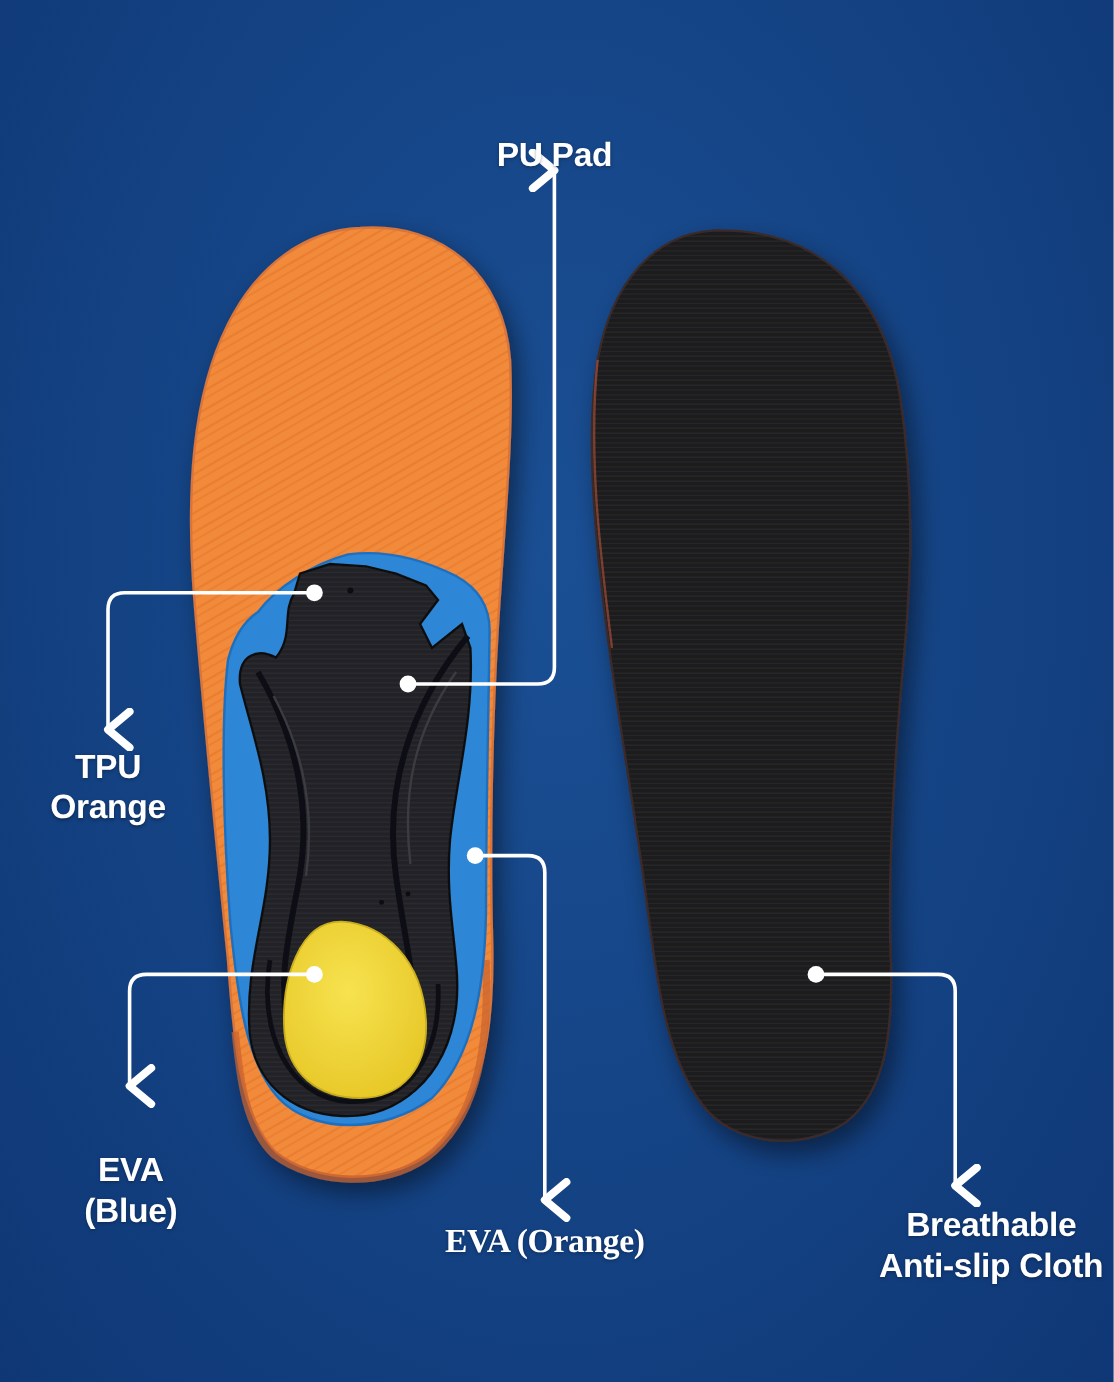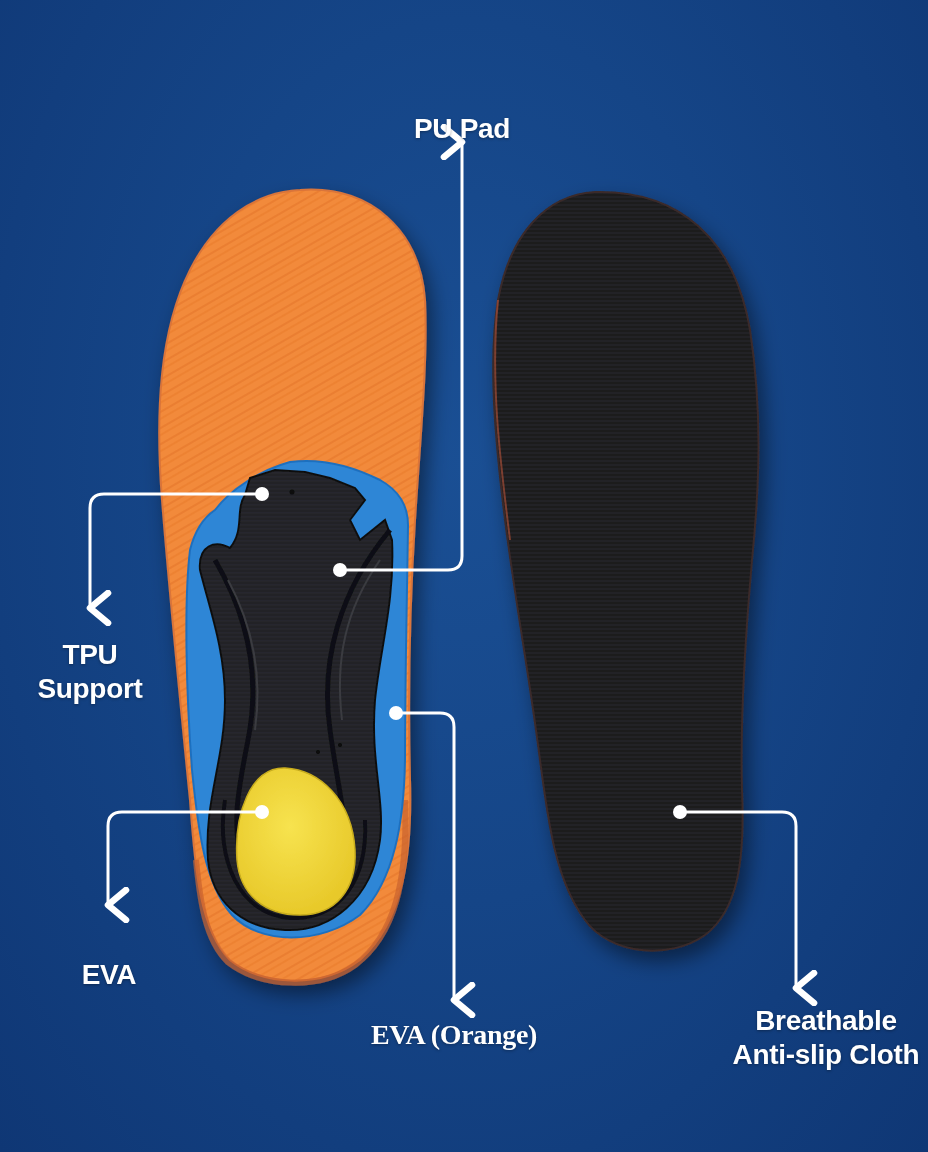--- a/index.html
+++ b/index.html
@@ -135,27 +135,28 @@
       <circle cx="262" cy="812" r="7"></circle>
       <circle cx="396" cy="713" r="7"></circle>
       <circle cx="680" cy="812" r="7"></circle>
     </g>
   </svg>
 
   <div class="label" style="left:380px; top:112px; width:164px;">
     <span>PU Pad</span>
   </div>
 
-  <div class="label" style="left:20px; top:622px; width:140px;margin-top:16px;">
+  <div class="label" style="left:20px; top:622px; width:140px;">
     <div>TPU</div>
-    <div>Support</div>
+    <div>Orange</div>
   </div>
 
   <div class="label" style="left:44px; top:958px; width:130px;">
     <div>EVA</div>
+    <div>(Blue)</div>
   </div>
 
   <div class="label" style="left:344px; top:1018px; width:220px;font-family:Liberation Serif, serif;">
     <span>EVA (Orange)</span>
   </div>
 
   <div class="label" style="left:716px; top:1004px; width:220px;">
     <div>Breathable</div>
     <div>Anti-slip Cloth</div>
   </div>

